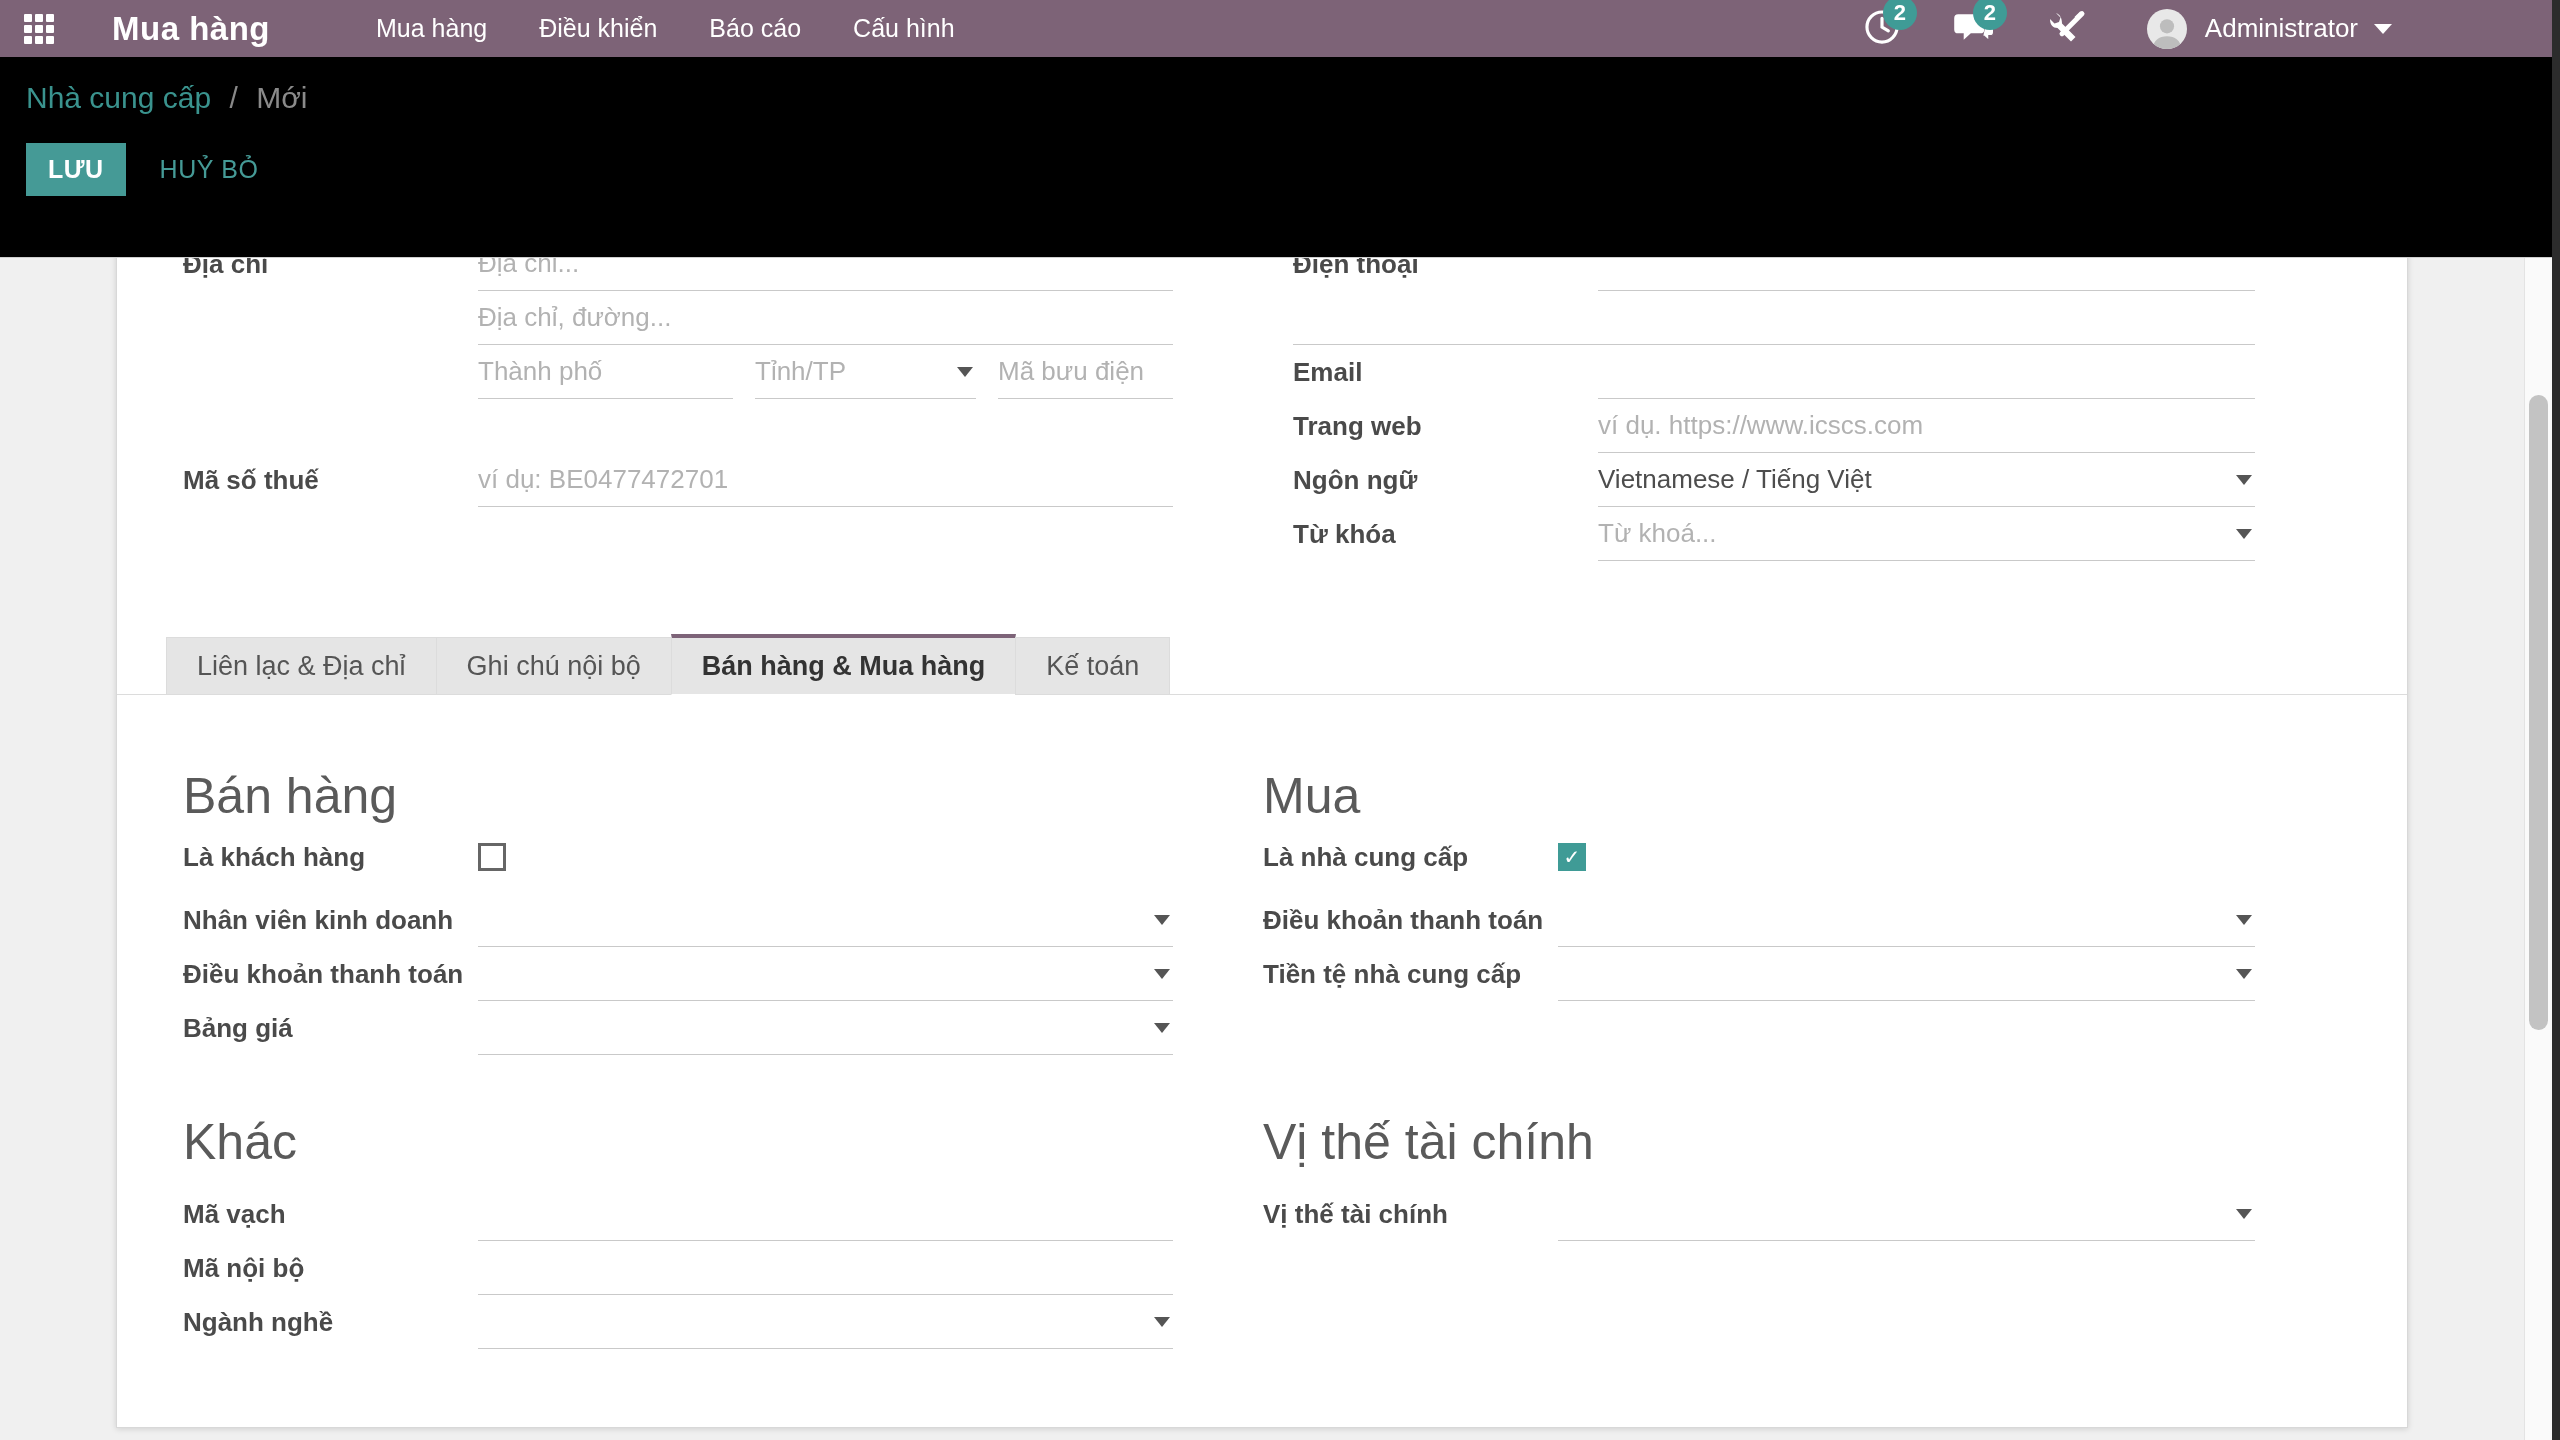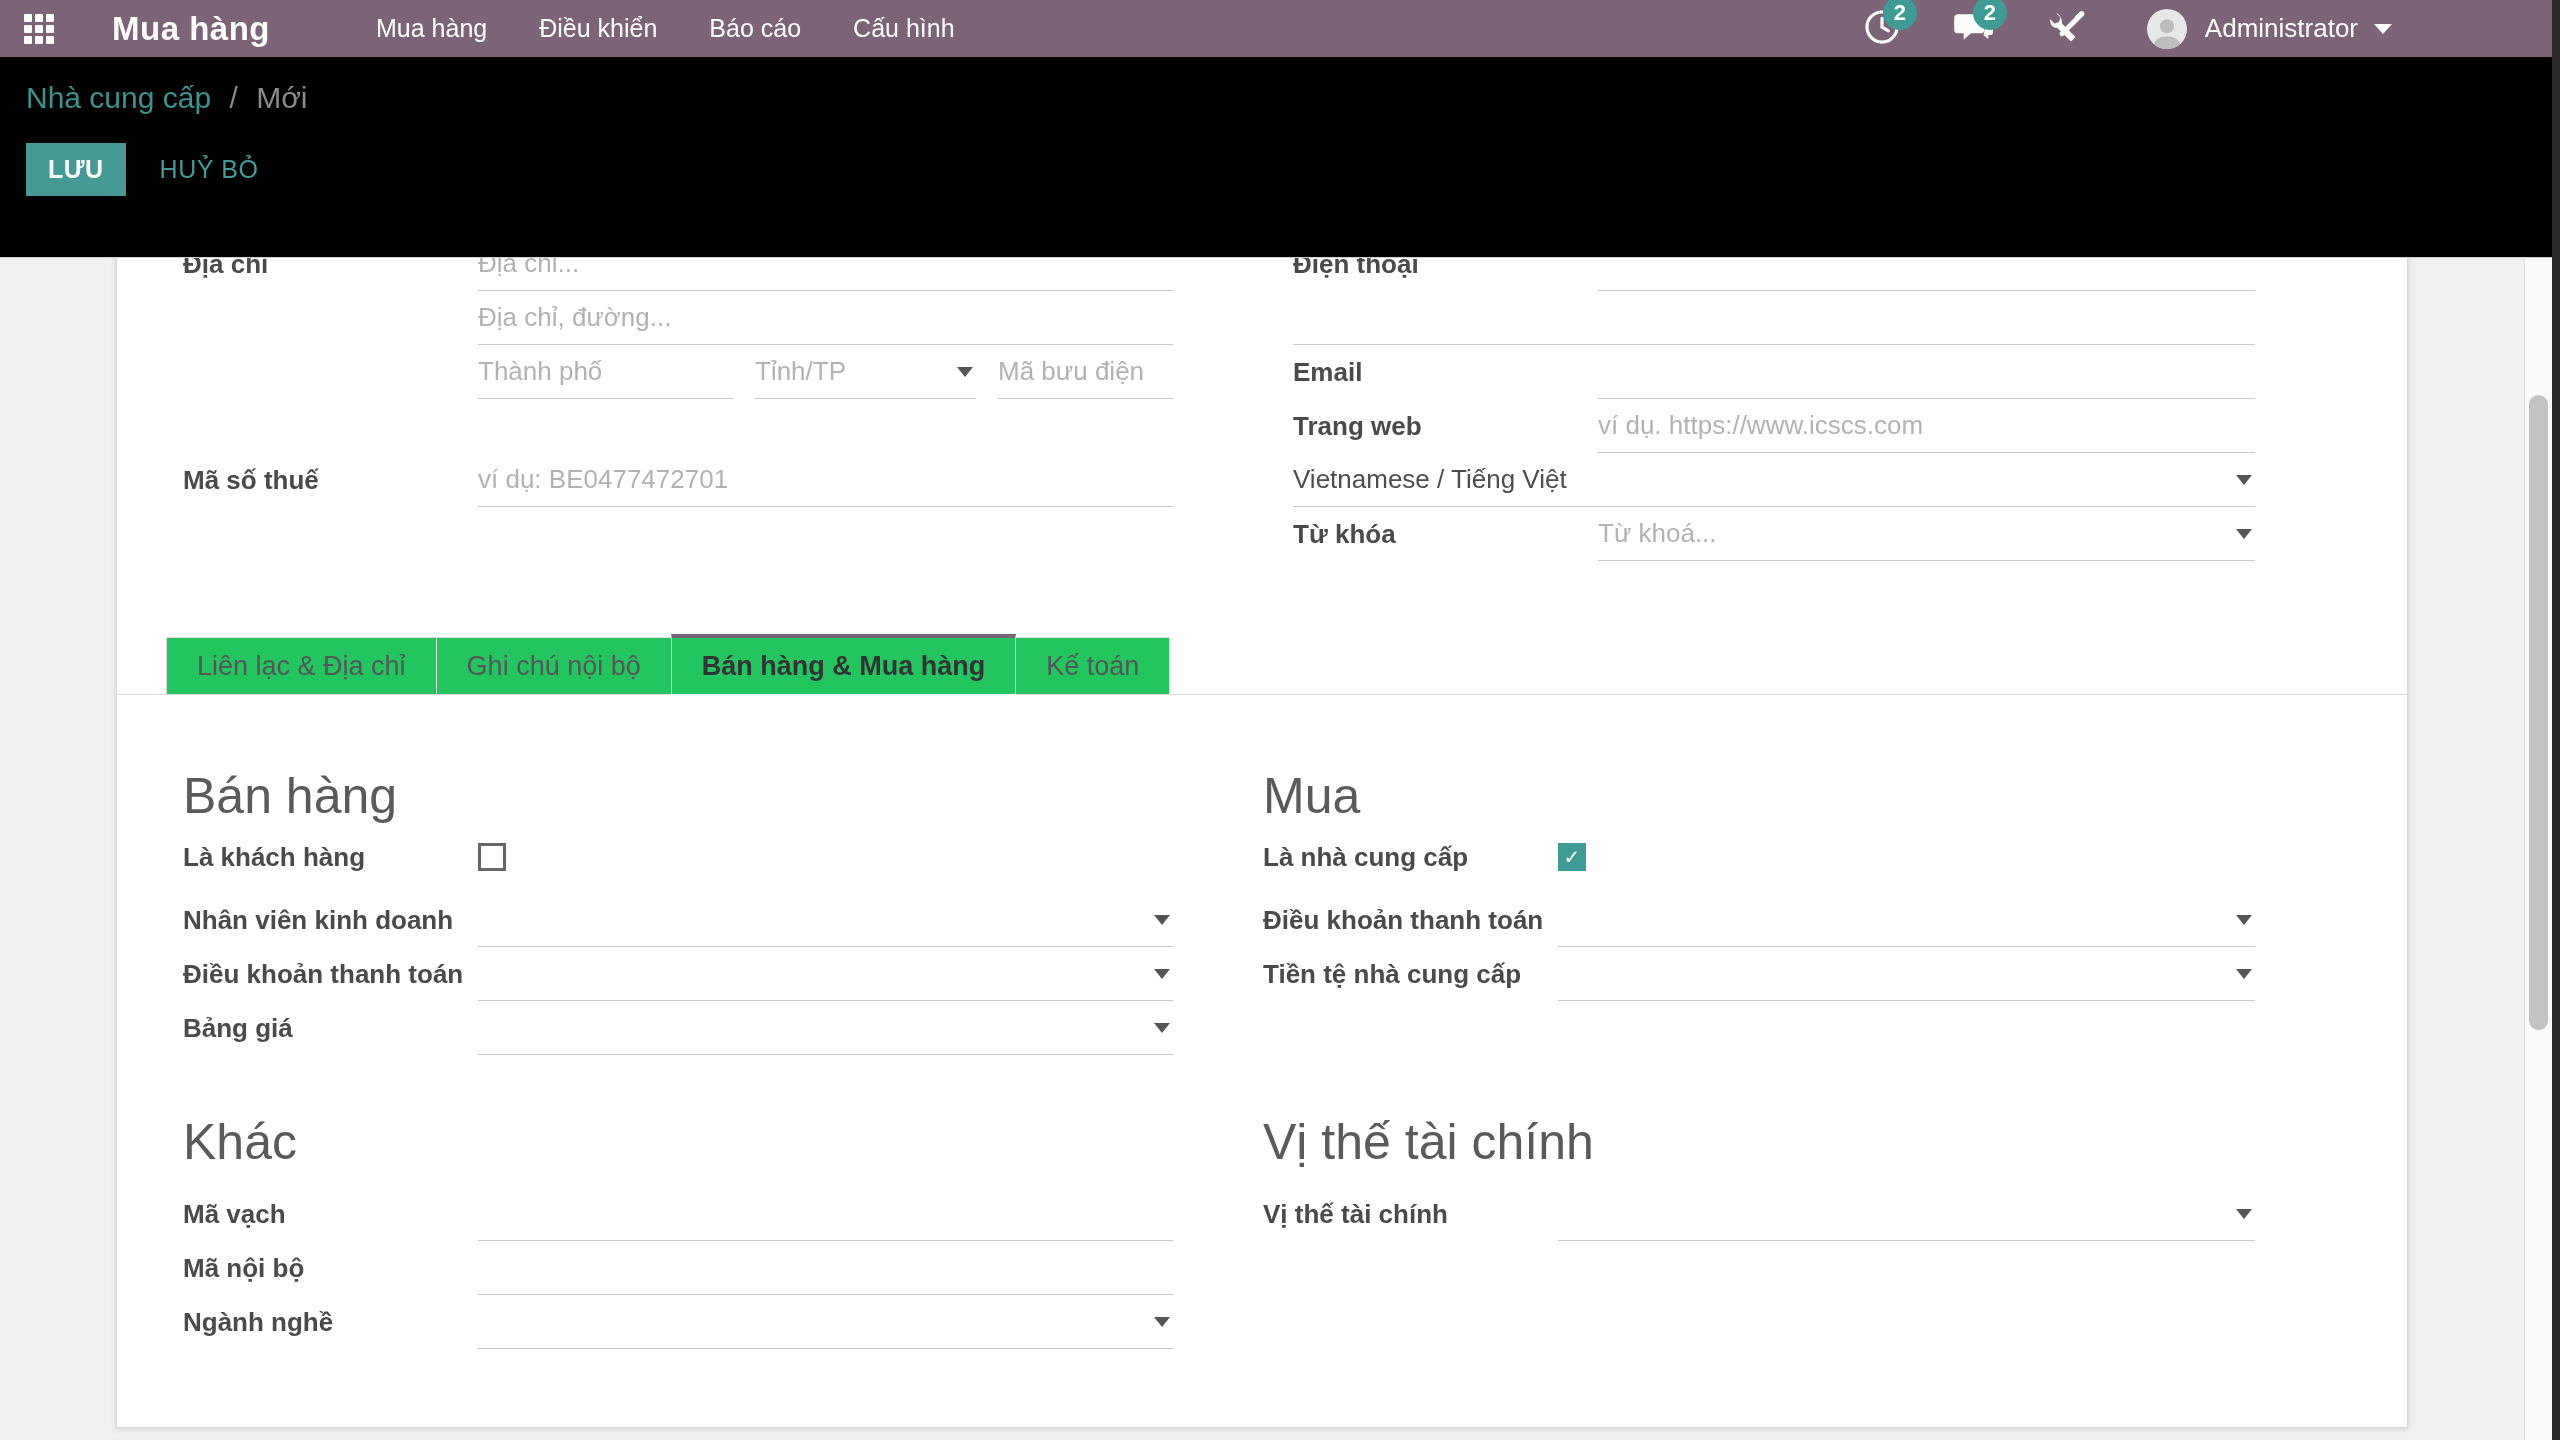--- a/index.html
+++ b/index.html
@@ -62,21 +62,21 @@
   .caret-down { position:absolute; right:3px; top:50%; transform:translateY(-50%);
     width:0; height:0; border-left:8px solid transparent; border-right:8px solid transparent;
     border-top:10px solid #555; pointer-events:none; }
   .multi { display:flex; gap:22px; border-bottom:none; }
   .sub { position:relative; height:100%; display:flex; align-items:center;
     border-bottom:1px solid #c9c9c9; }
   .sub.city { flex:0 0 255px; } .sub.state { flex:0 0 221px; } .sub.zip { flex:1; }
 
   
   .tabs { margin-top:73px; padding-left:49px; display:flex; border-bottom:1px solid #dcdcdc; align-items:flex-end; }
-  .tab { border:1px solid #dcdcdc; border-bottom:none; background:#22c55e; height:58px;
+  .tab { border:1px solid #dcdcdc; border-bottom:none; background:#e5e5e5; height:58px;
     display:flex; align-items:center; padding:0 30px; font-size:27px; color:#555;
     cursor:pointer; margin-bottom:-1px; border-bottom:1px solid #dcdcdc; }
   .tab + .tab { margin-left:-1px; }
   .tab.active { border-top:4px solid #7d6378; height:61px; font-weight:bold; color:#333;
     border-bottom:1px solid #fff; }
 
   
   .panel { display:flex; gap:90px; padding:78px 152px 0 66px; }
   .panel .pcol-left  { flex:0 0 990px; }
   .panel .pcol-right { flex:1; }
@@ -233,20 +233,21 @@
               <input class="txt" style="">
             </div>
         </div>
         <div class="frow">
           <div class="flabel">Trang web</div>
           <div class="ffield">
             <input class="txt" placeholder="ví dụ. https://www.icscs.com" style="">
           </div>
         </div>
         <div class="frow">
+          <div class="flabel">Ngôn ngữ</div>
           <div class="ffield">
             <input class="txt" value="Vietnamese / Tiếng Việt" style="">
             <span class="caret-down"></span>
           </div>
         </div>
         <div class="frow">
           <div class="flabel">Từ khóa</div>
           <div class="ffield">
             <input class="txt" placeholder="Từ khoá..." style="">
             <span class="caret-down"></span>

